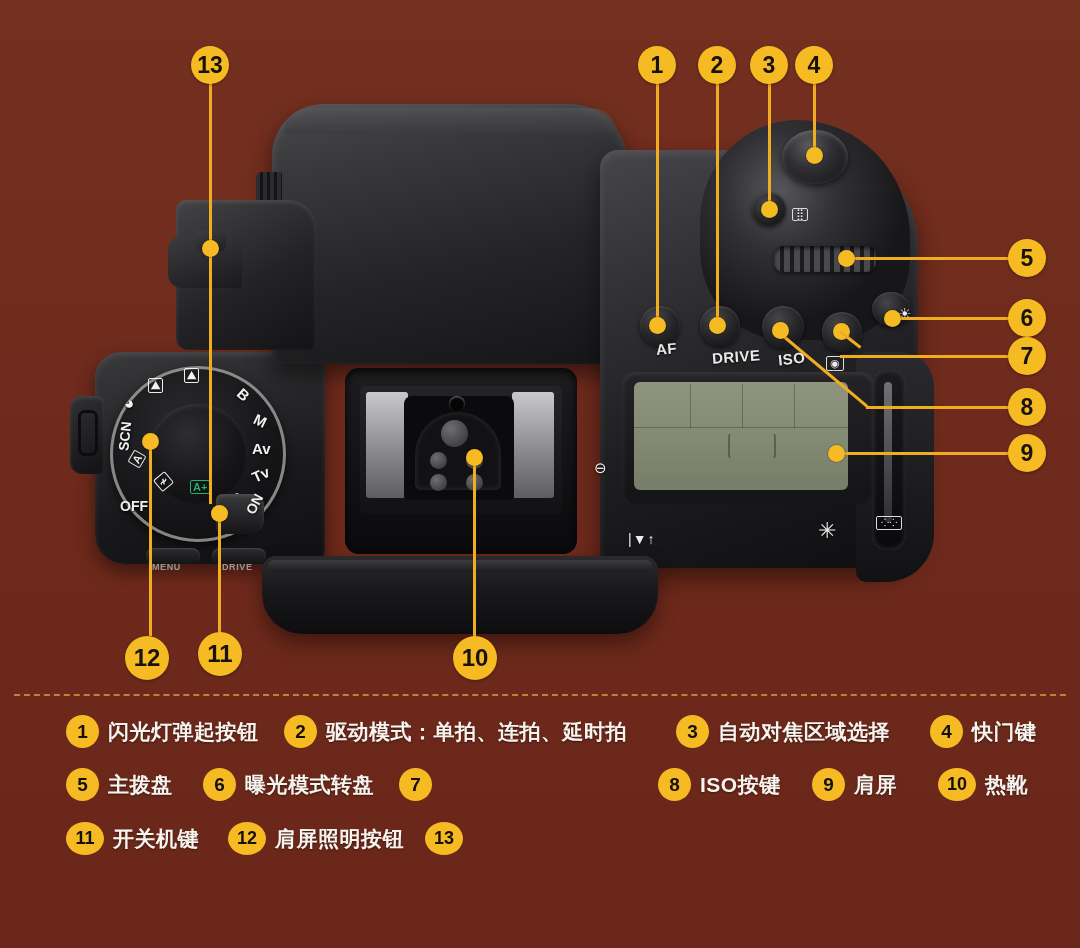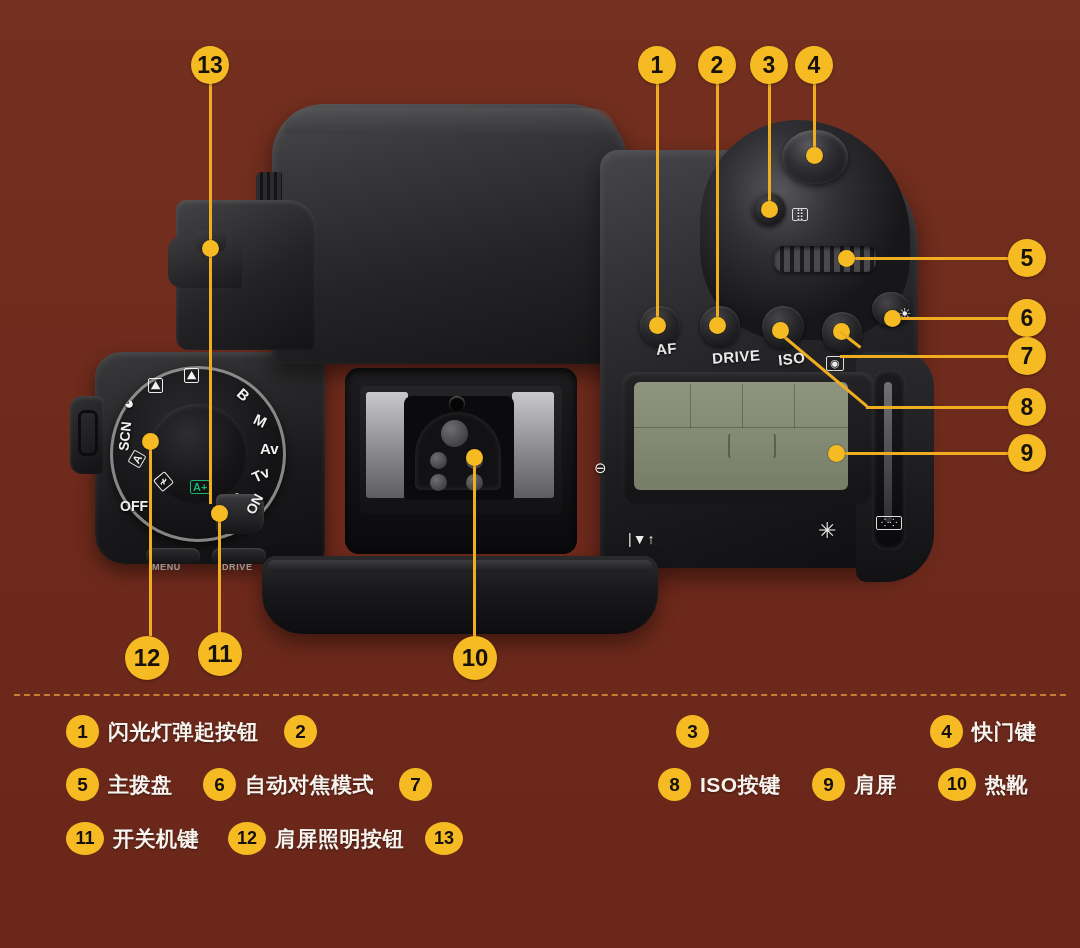--- a/index.html
+++ b/index.html
@@ -372,21 +372,21 @@
     <span class="glyph gl-focal">⊖</span>
     <span class="glyph gl-speaker">|▼↑</span>
     <span class="glyph gl-star">✳</span>
     <span class="glyph gl-afbox">⁘⁘</span>
 
     <div class="dial-outer"></div>
     <div class="dial-inner"></div>
 
     <span class="dmark" style="left:238px; top:386px; transform:rotate(42deg)">B</span>
     <span class="dmark" style="left:254px; top:412px; transform:rotate(26deg)">M</span>
-    <span class="dmark" style="left:260px; top:440px">Av</span>
+    <span class="dmark" style="left:252px; top:440px">Av</span>
     <span class="dmark" style="left:252px; top:466px; transform:rotate(-24deg)">Tv</span>
     <span class="dmark" style="left:232px; top:490px; transform:rotate(-44deg)">P</span>
     <span class="dmark green sq" style="left:190px; top:480px">A+</span>
     <span class="dmark" style="left:110px; top:428px; transform:rotate(-84deg); font-size:14px">SCN</span>
     <span class="dmark sq" style="left:130px; top:452px; transform:rotate(-60deg)">A</span>
     <span class="dmark sq" style="left:156px; top:474px; transform:rotate(-40deg)">≁</span>
     <span class="dmark" style="left:124px; top:394px; font-size:17px">◕</span>
     <span class="dmark sq" style="left:148px; top:378px">⛰</span>
     <span class="dmark sq" style="left:184px; top:368px">⛰</span>
 
@@ -458,38 +458,40 @@
 
   <div class="legend">
 
     <div class="lg-row">
       <div class="lg-item" style="left:66px; top:9px">
         <span class="lg-num">1</span>
         <span class="lg-txt">闪光灯弹起按钮</span>
       </div>
       <div class="lg-item" style="left:284px; top:9px">
         <span class="lg-num">2</span>
+        <span class="lg-txt">驱动模式：单拍、连拍、延时拍</span>
       </div>
       <div class="lg-item" style="left:676px; top:9px">
         <span class="lg-num">3</span>
+        <span class="lg-txt">自动对焦区域选择</span>
       </div>
       <div class="lg-item" style="left:930px; top:9px">
         <span class="lg-num">4</span>
         <span class="lg-txt">快门键</span>
       </div>
     </div>
 
     <div class="lg-row">
       <div class="lg-item" style="left:66px; top:7px">
         <span class="lg-num">5</span>
         <span class="lg-txt">主拨盘</span>
       </div>
       <div class="lg-item" style="left:203px; top:7px">
         <span class="lg-num">6</span>
-        <span class="lg-txt">自动对焦模式</span>
+        <span class="lg-txt">曝光模式转盘</span>
       </div>
       <div class="lg-item" style="left:399px; top:7px">
         <span class="lg-num">7</span>
       </div>
       <div class="lg-item" style="left:658px; top:7px">
         <span class="lg-num">8</span>
         <span class="lg-txt">ISO按键</span>
       </div>
       <div class="lg-item" style="left:812px; top:7px">
         <span class="lg-num">9</span>

